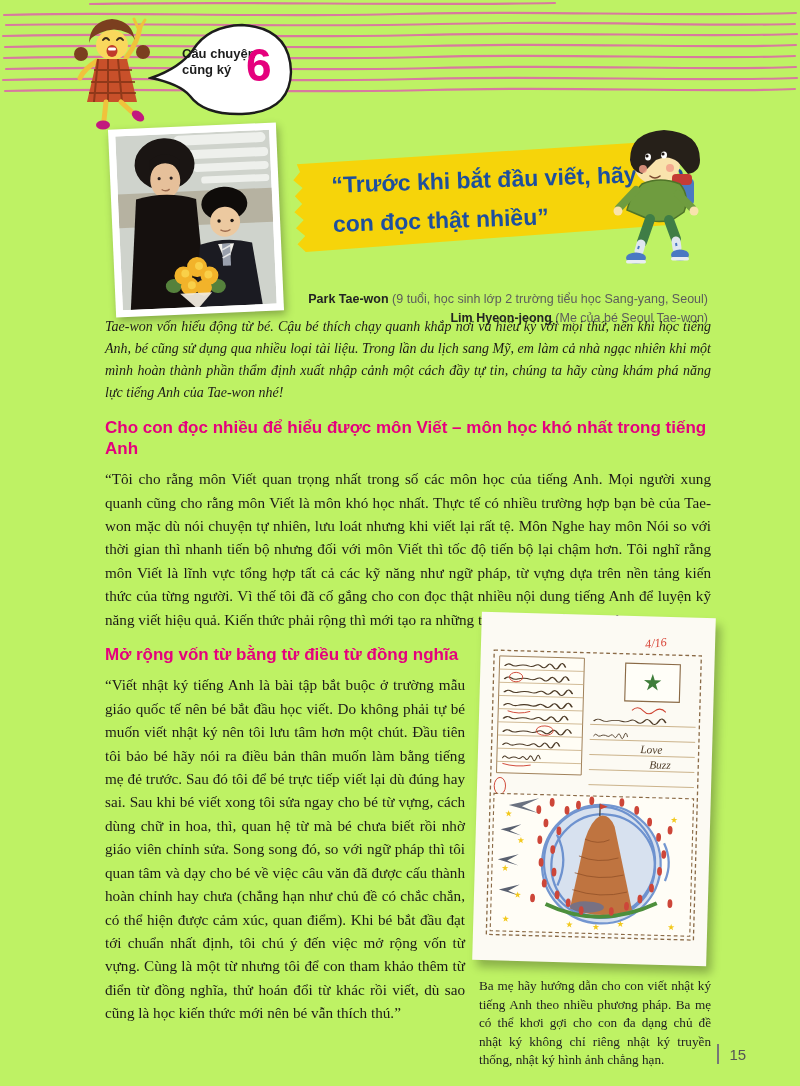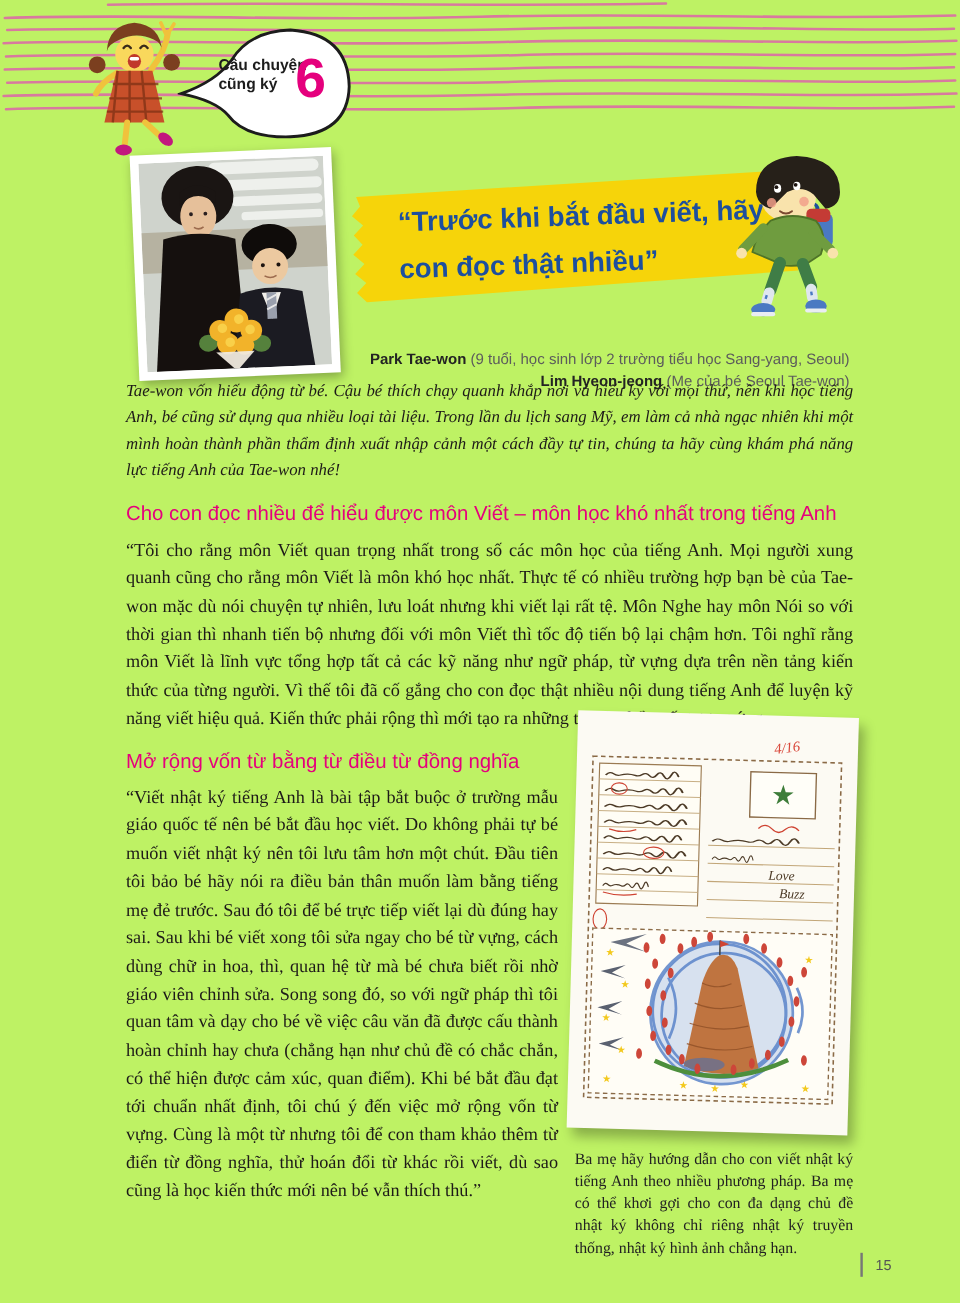--- a/index.html
+++ b/index.html
@@ -27,33 +27,33 @@
   .banner-text{position:absolute;left:50px;top:15px;font-family:"Liberation Sans",sans-serif;
         font-weight:bold;font-size:23px;line-height:1.68;color:#1d4f9e;white-space:nowrap;}
   .boy{position:absolute;left:612px;top:124px;width:104px;height:146px;}
   
   .byline{position:absolute;top:262px;right:92px;text-align:right;
         font-family:"Liberation Sans",sans-serif;font-size:12.5px;line-height:1.55;color:#5c5c5c;margin-top:28px;}
   .byline b{color:#232323;}
   
   .content{position:absolute;left:105px;top:316px;width:606px;}
   .intro{font-size:14px;line-height:1.58;text-align:justify;color:#1d1a18;margin:0;font-style:italic;}
-  .sec-head{font-family:"Liberation Sans",sans-serif;font-weight:normal;font-size:17px;
+  .sec-head{font-family:"Liberation Sans",sans-serif;font-weight:bold;font-size:17px;
         line-height:1.2;color:#e5007d;margin:14px 0 8px 0;}
   .sec-body{font-size:15.2px;line-height:1.54;text-align:justify;color:#1d1a18;margin:0;}
   .cols{display:flex;gap:12px;}
   .col-left{width:360px;}
   .col-right{width:234px;margin-top:-16px;position:relative;}
   .diary-wrap{width:226px;height:340px;background:#fcfaf3;padding:4px;
         transform:rotate(1.6deg);box-shadow:5px 7px 10px rgba(0,0,0,.28);}
   .diary-wrap svg{width:100%;height:100%;display:block;}
   .caption{font-size:13.2px;line-height:1.4;text-align:justify;color:#222;margin:14px 0 0 2px;width:232px;}
   
   .pagenum{position:absolute;left:717px;top:1044px;display:flex;align-items:center;
-        font-family:"Liberation Sans",sans-serif;font-size:12px;color:#555;}
+        font-family:"Liberation Sans",sans-serif;font-size:15px;color:#555;}
   .pagenum .bar{width:1.5px;height:20px;background:#777;margin-right:11px;}
 </style>
 </head>
 <body>
 
 <div class="page">
 
   <svg class="ruled-lines" viewBox="0 0 800 100">
     <g stroke="#db6da6" stroke-width="2.1" fill="none" stroke-linecap="round" opacity="0.9">
       <path d="M90,4 C250,1 400,6 555,3"></path>

